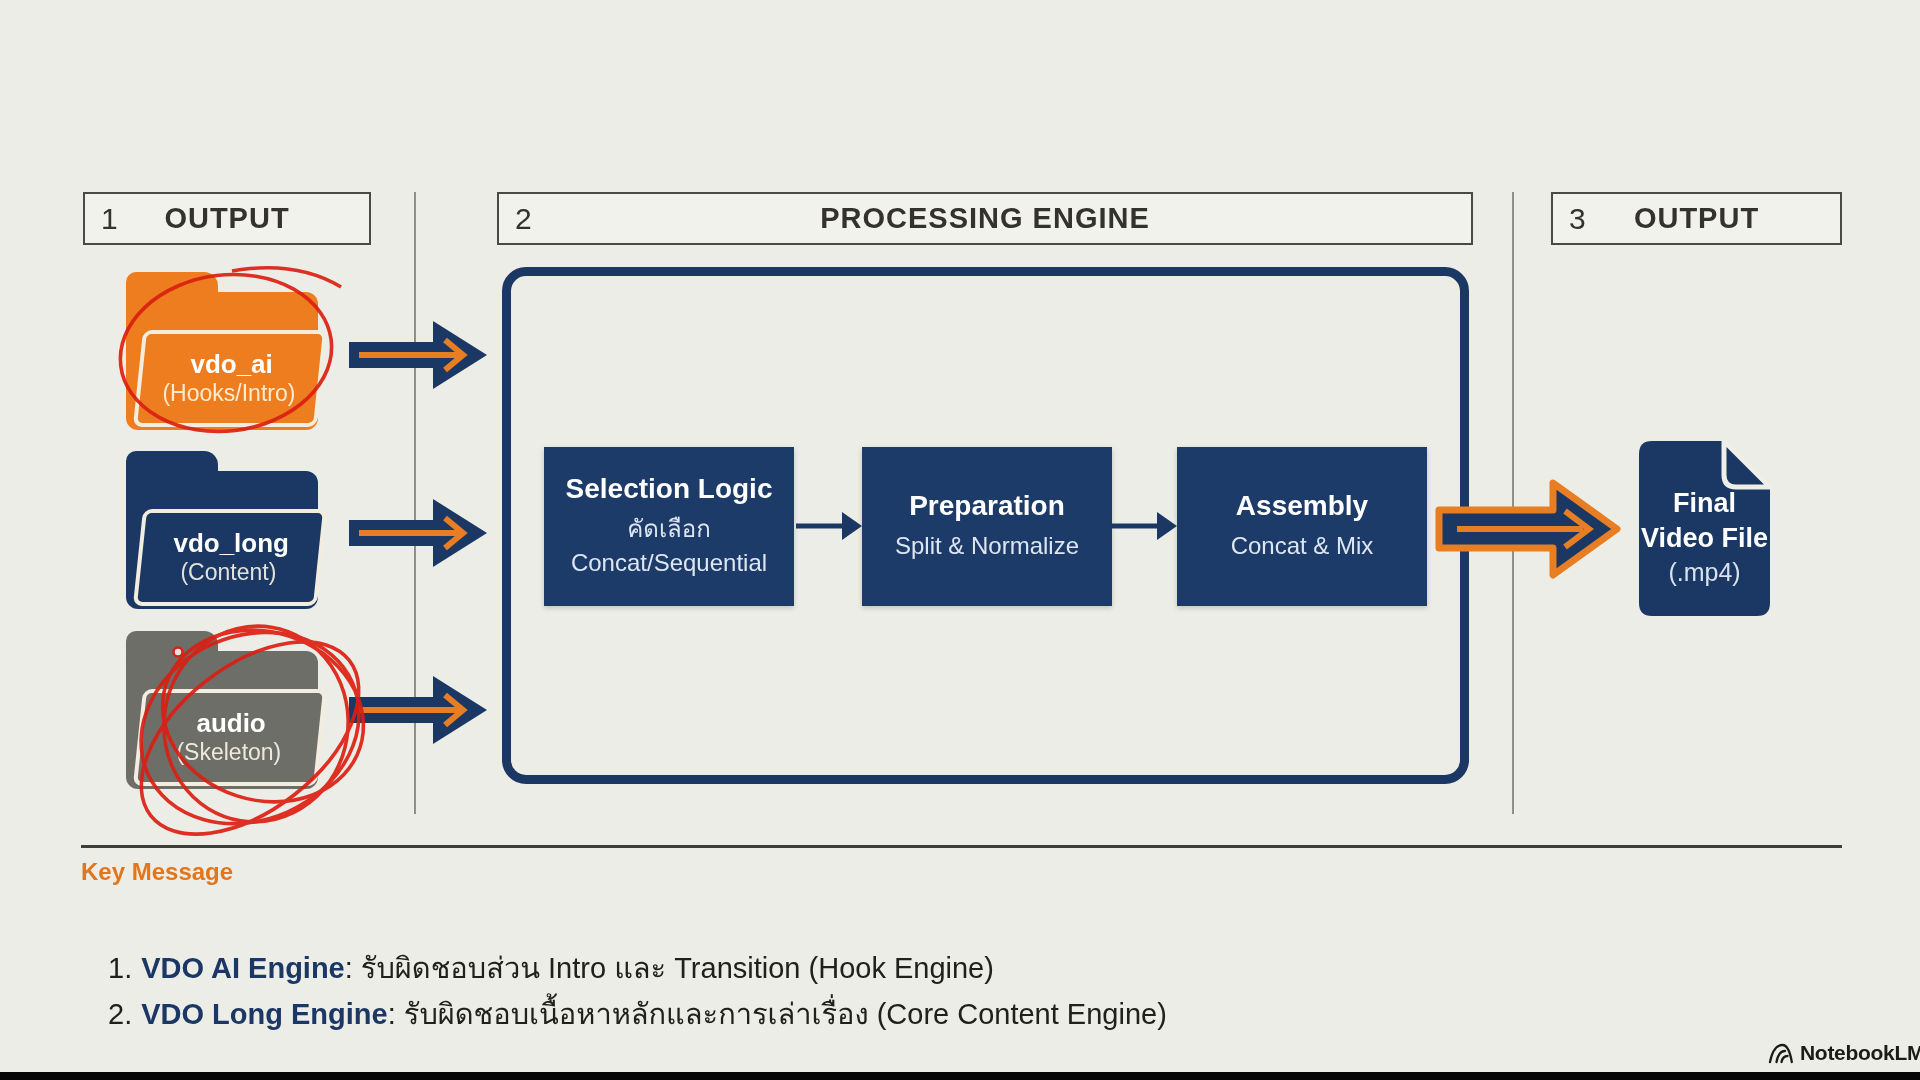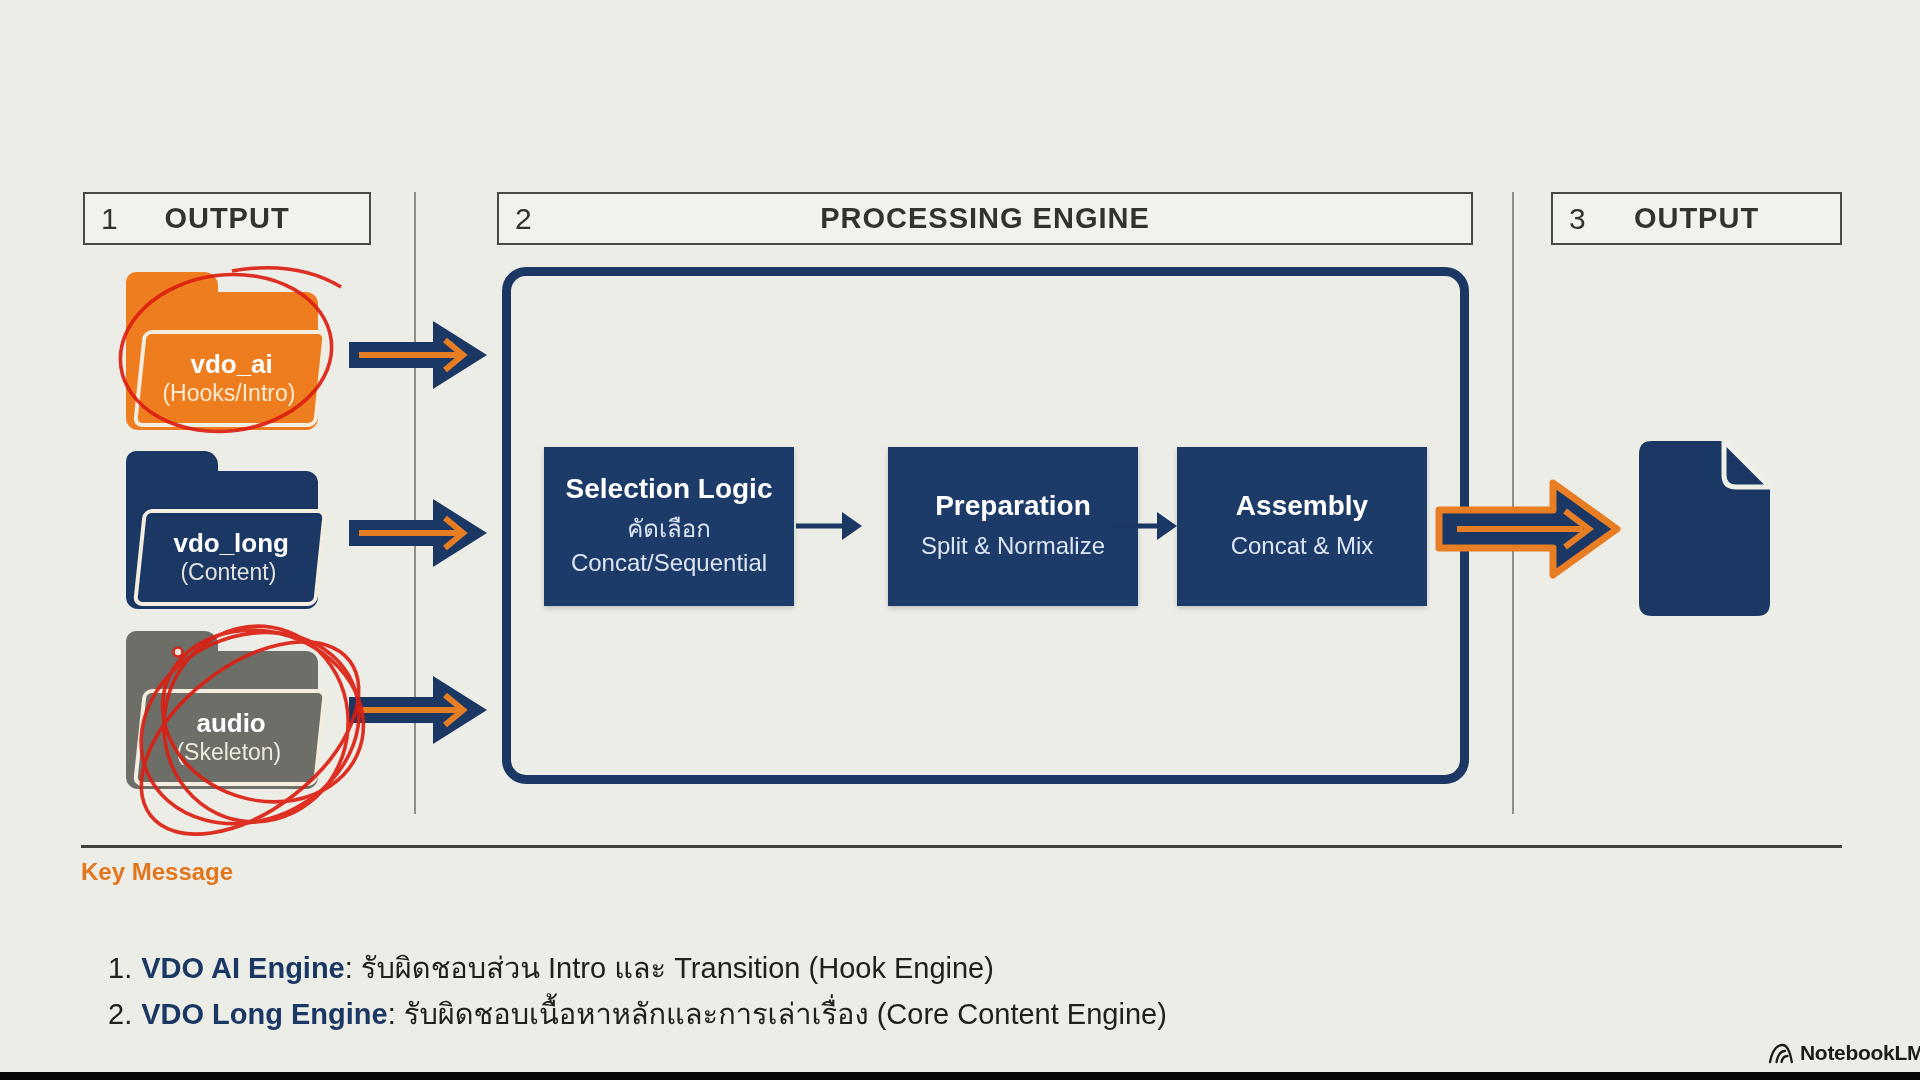--- a/index.html
+++ b/index.html
@@ -46,21 +46,21 @@
   
   .in-arrow{position:absolute;left:349px;width:138px;height:80px;}
   #arrow-vdo-ai{top:315px;} #arrow-vdo-long{top:493px;} #arrow-audio{top:670px;}
 
   
   .engine{position:absolute;left:502px;top:267px;width:967px;height:517px;
           border:9px solid #1B3764;border-radius:24px;box-sizing:border-box;}
   .step{position:absolute;top:447px;width:250px;height:159px;background:#1D3B68;
         display:flex;flex-direction:column;align-items:center;justify-content:center;
         text-align:center;box-shadow:0 2px 5px rgba(0,0,0,0.18);}
-  #step-selection{left:544px;} #step-preparation{left:862px;margin-left:26px;} #step-assembly{left:1177px;}
+  #step-selection{left:544px;} #step-preparation{left:862px;} #step-assembly{left:1177px;}
   .step-title{font-size:28px;font-weight:700;color:#FFFFFF;margin-bottom:7px;}
   .step-line{font-size:24px;color:#DDE6F2;line-height:1.4;}
   .step-arrow{position:absolute;top:506px;width:68px;height:40px;}
   #steparrow-1{left:794px;} #steparrow-2{left:1109px;}
 
   
   .big-arrow{position:absolute;left:1433px;top:470px;width:190px;height:118px;z-index:5;}
 
   
   .file-icon{position:absolute;left:1636px;top:438px;width:137px;height:181px;}
@@ -178,20 +178,25 @@
     <polygon points="6,40 120,40 120,13 184,59 120,105 120,78 6,78" fill="#1B3764" stroke="#E87E24" stroke-width="7" stroke-linejoin="round"></polygon>
     <line x1="24" y1="59" x2="150" y2="59" stroke="#E87E24" stroke-width="6"></line>
     <polyline points="132,41 156,59 132,77" fill="none" stroke="#E87E24" stroke-width="6"></polyline>
   </svg>
 
   <div class="file-icon">
     <svg width="137" height="181" viewBox="0 0 137 181">
       <path d="M16,3 H88 L134,49 V165 Q134,178 121,178 H16 Q3,178 3,165 V16 Q3,3 16,3 Z" fill="#1B3764"></path>
       <path d="M88,3 L134,49 H100 Q88,49 88,37 Z" fill="#1B3764" stroke="#EFEFE8" stroke-width="5" stroke-linejoin="round"></path>
     </svg>
+    <div class="file-text">
+      <div class="file-line">Final</div>
+      <div class="file-line">Video File</div>
+      <div class="file-ext">(.mp4)</div>
+    </div>
   </div>
 
   <svg class="red-overlay" viewBox="0 0 1920 1080">
     <g stroke="#DC1F12" stroke-width="3.6" fill="none" opacity="0.92">
       <ellipse cx="226" cy="353" rx="106" ry="78" transform="rotate(-7 226 353)"></ellipse>
       <path d="M 232,271 Q 296,260 341,287"></path>
       <ellipse cx="250" cy="728" rx="112" ry="92" transform="rotate(-24 250 728)"></ellipse>
       <ellipse cx="256" cy="724" rx="92" ry="98" transform="rotate(9 256 724)"></ellipse>
       <ellipse cx="250" cy="738" rx="126" ry="72" transform="rotate(-38 250 738)"></ellipse>
       <ellipse cx="263" cy="716" rx="102" ry="84" transform="rotate(18 263 716)"></ellipse>

